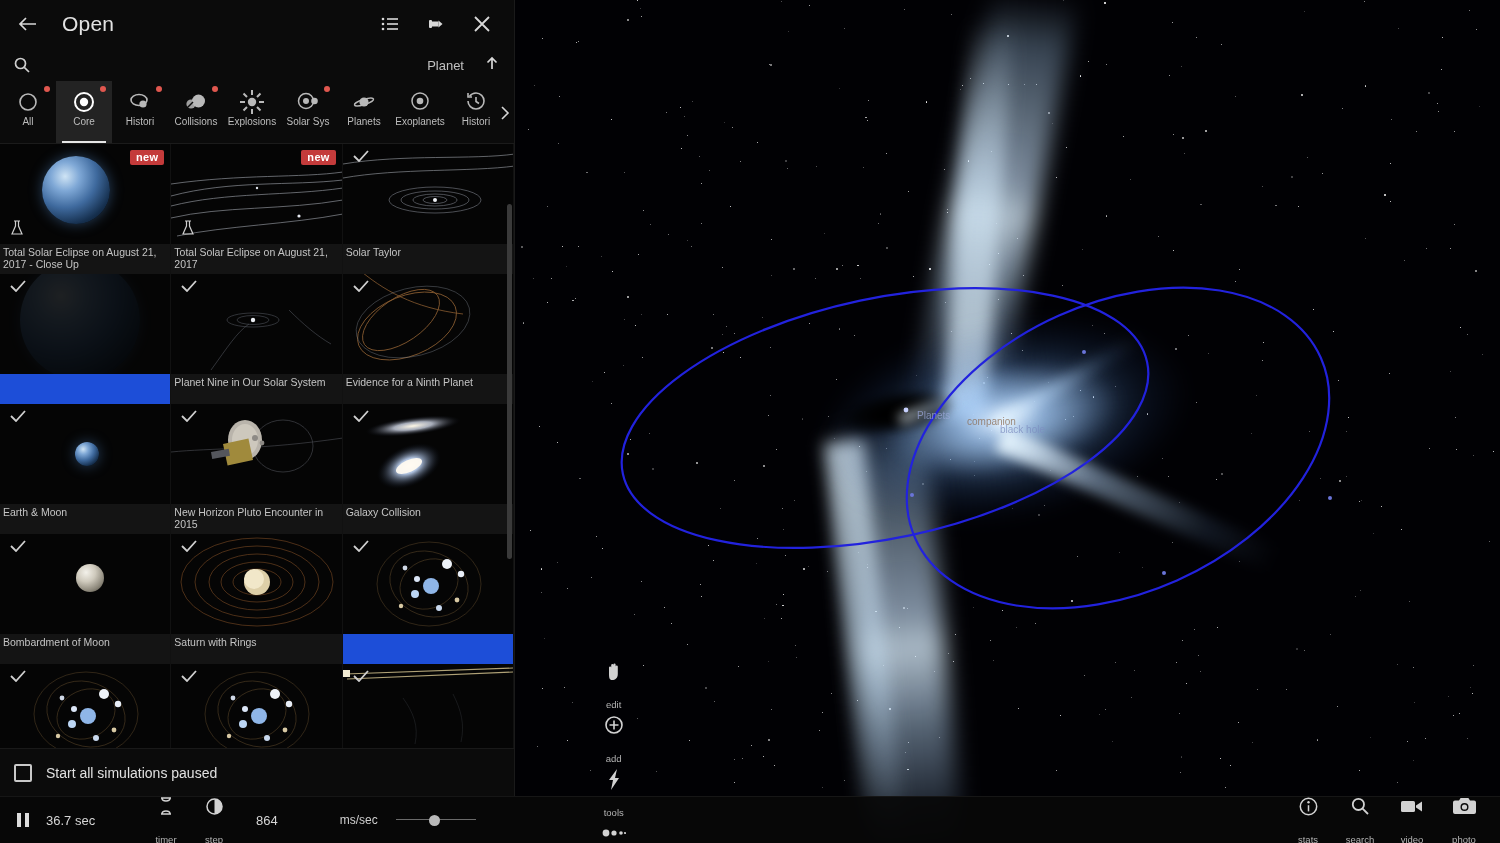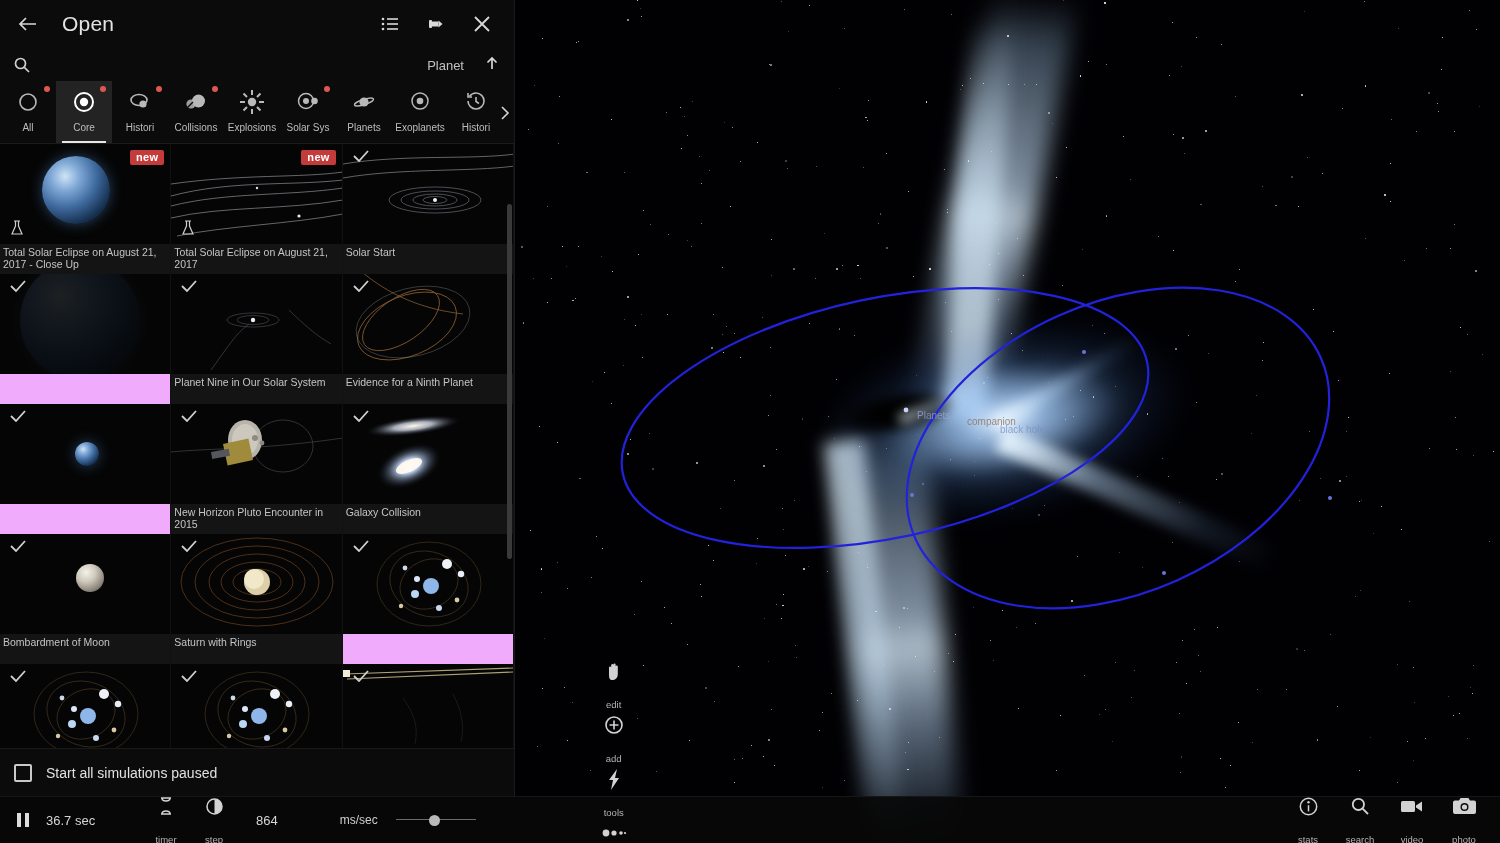--- a/index.html
+++ b/index.html
@@ -155,34 +155,34 @@
     display:flex; flex-direction: column; align-items:center; justify-content:flex-start;
     padding-top: 7px;
     position: relative; cursor: pointer;
     flex: 0 0 56px;
   }
   .tab.active { background: #232323; }
   .tab.active::after {
     content:''; position:absolute; left:6px; right:6px; bottom:0; height:2px; background:#e6e6e6;
   }
   .tab .tab-ico { height: 28px; display:flex; align-items:center; justify-content:center; color:#b9b9b9;}
-  .tab .tab-label { font-size: 10px; color:#bdbdbd; margin-top: 6px; }
+  .tab .tab-label { font-size: 10px; color:#bdbdbd; margin-top: 0; }
   .tab .dot {
     position:absolute; right: 6px; top: 5px;
     width:6px; height:6px; border-radius:50%; background:#e0574f;
   }
   #tabs-next { position:absolute; right:2px; top:22px; color:#d6d6d6; cursor:pointer; font-size:18px; line-height:1;}
 
   
   #grid-wrap { flex: 1; position: relative; overflow: hidden; background:#0a0a0a; }
   #grid { position:absolute; inset:0; }
   .row { display:flex; height: 130px; }
   .cell {
     width: 171.6px; height: 130px; position: relative; overflow: hidden;
-    background: #f0abfc;
+    background: #1d4ed8;
     border-right: 1px solid #111;
     cursor: pointer;
   }
   .thumb { position:absolute; left:0; top:0; width:100%; height:100px; overflow:hidden; background:#050505;}
   .cap {
     position:absolute; left:0; bottom:0; width:100%; height:30px;
     font-size: 10.5px; color:#c4c4c4; line-height: 12px;
     padding: 2px 3px 0 3px;
     background: #141414;
   }
@@ -896,21 +896,21 @@
                   </g>
         <g stroke="#c0c5cf" fill="none" stroke-width=".7" opacity=".7">
         <path d="M0 20 C60 10 130 16 172 10"></path>
                     <path d="M0 34 C56 24 128 28 172 22"></path>
                   </g>
         <circle cx="92" cy="56" r="2" fill="#f1f3f7"></circle>
                 </svg></div>
               <div class="chk"><svg width="16" height="12" viewBox="0 0 16 12" fill="none" stroke="#cfcfcf" stroke-width="1.8">
                   <path d="M1 6l5 5L15 1"></path>
                 </svg></div>
-              <div class="cap">Solar Start</div>
+              <div class="cap">Solar Taylor</div>
             </div>
           </div>
           <div class="row">
             <div class="cell">
               <div class="thumb">
                 <div class="globe" style="left:20px;top:-14px;width:120px;height:120px;opacity:.30;filter:brightness(.42)"></div>
               </div>
               <div class="chk"><svg width="16" height="12" viewBox="0 0 16 12" fill="none" stroke="#cfcfcf" stroke-width="1.8">
                   <path d="M1 6l5 5L15 1"></path>
                 </svg></div>
@@ -948,20 +948,21 @@
             </div>
           </div>
           <div class="row">
             <div class="cell">
               <div class="thumb">
                 <div class="globe" style="left:75px;top:38px;width:24px;height:24px"></div>
               </div>
               <div class="chk"><svg width="16" height="12" viewBox="0 0 16 12" fill="none" stroke="#cfcfcf" stroke-width="1.8">
                   <path d="M1 6l5 5L15 1"></path>
                 </svg></div>
+              <div class="cap">Earth &amp; Moon</div>
             </div>
             <div class="cell">
               <div class="thumb"><svg width="172" height="100" viewBox="0 0 172 100">
         <g stroke="#6b6f78" fill="none" stroke-width=".7" opacity=".6">
         <ellipse cx="112" cy="42" rx="30" ry="26"></ellipse>
                     <path d="M0 48 C40 44 90 46 172 34"></path>
                   </g>
         <ellipse cx="74" cy="36" rx="17" ry="20" fill="#b9b4ab"></ellipse>
         <ellipse cx="74" cy="36" rx="13" ry="16" fill="#cdc8bd"></ellipse>
         <rect x="52" y="40" width="26" height="22" fill="#a08a3c" transform="rotate(-12 52 40)"></rect>

